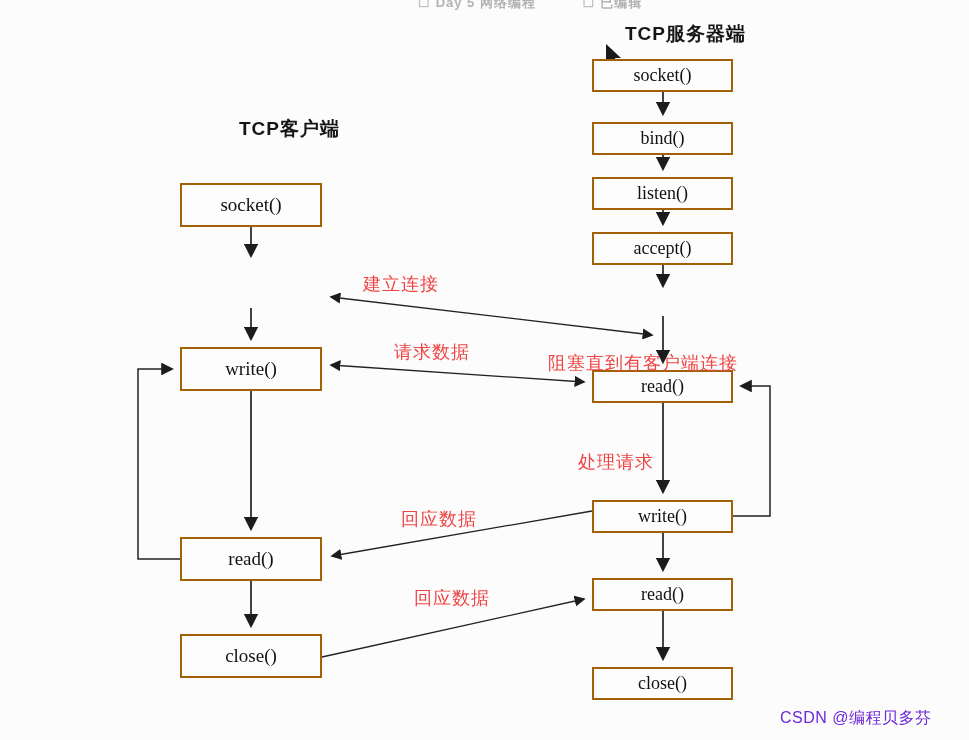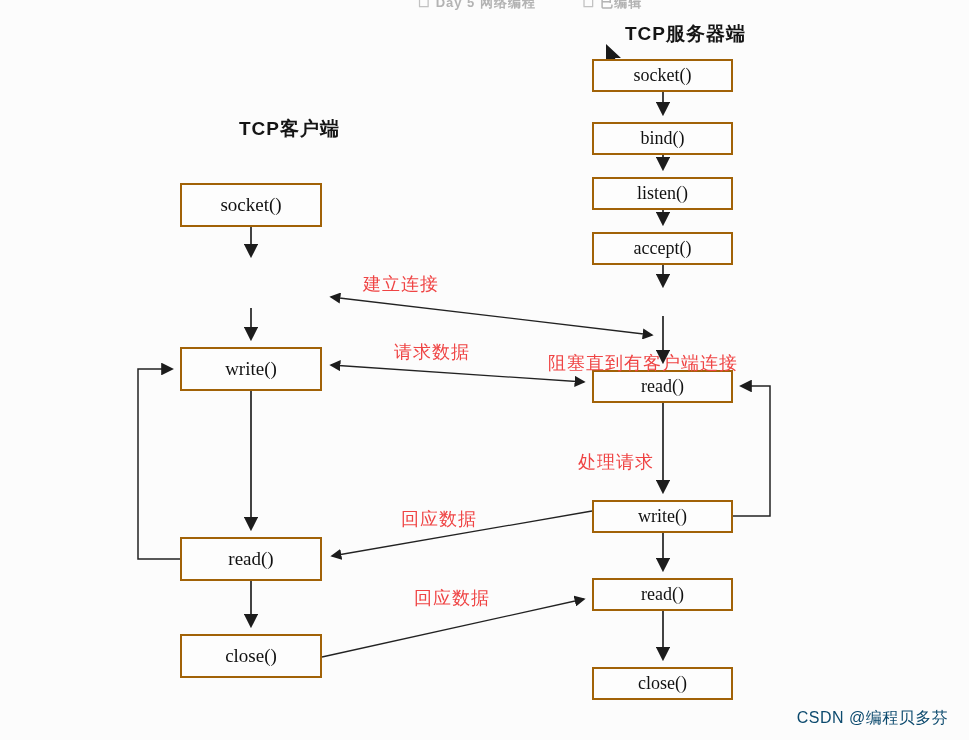--- a/index.html
+++ b/index.html
@@ -50,21 +50,21 @@
   }
 
   svg.wires{position:absolute;left:0;top:0;}
   .wire{stroke:#222;fill:none;}
   .v{stroke-width:1.7;}
   .d{stroke-width:1.3;}
   .loop{stroke-width:1.5;}
 
   .watermark{
     position:absolute;left:780px;top:708px;width:185px;
-    text-align:center;color:#0c4a6e;font-size:16px;
+    text-align:left;color:#6d28d9;font-size:16px;
     letter-spacing:0.5px;
   }
 </style>
 </head>
 <body>
 
 <div id="stage">
 
   <div class="top-header">
     <span><span class="chk">☐</span><span>Day 5 网络编程</span></span>

